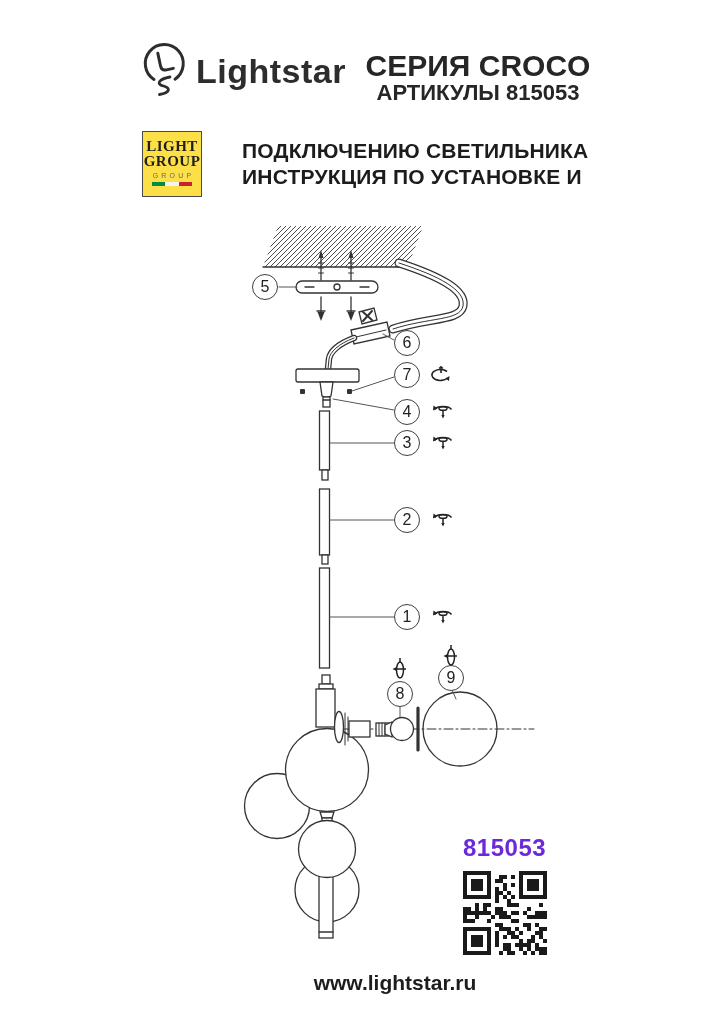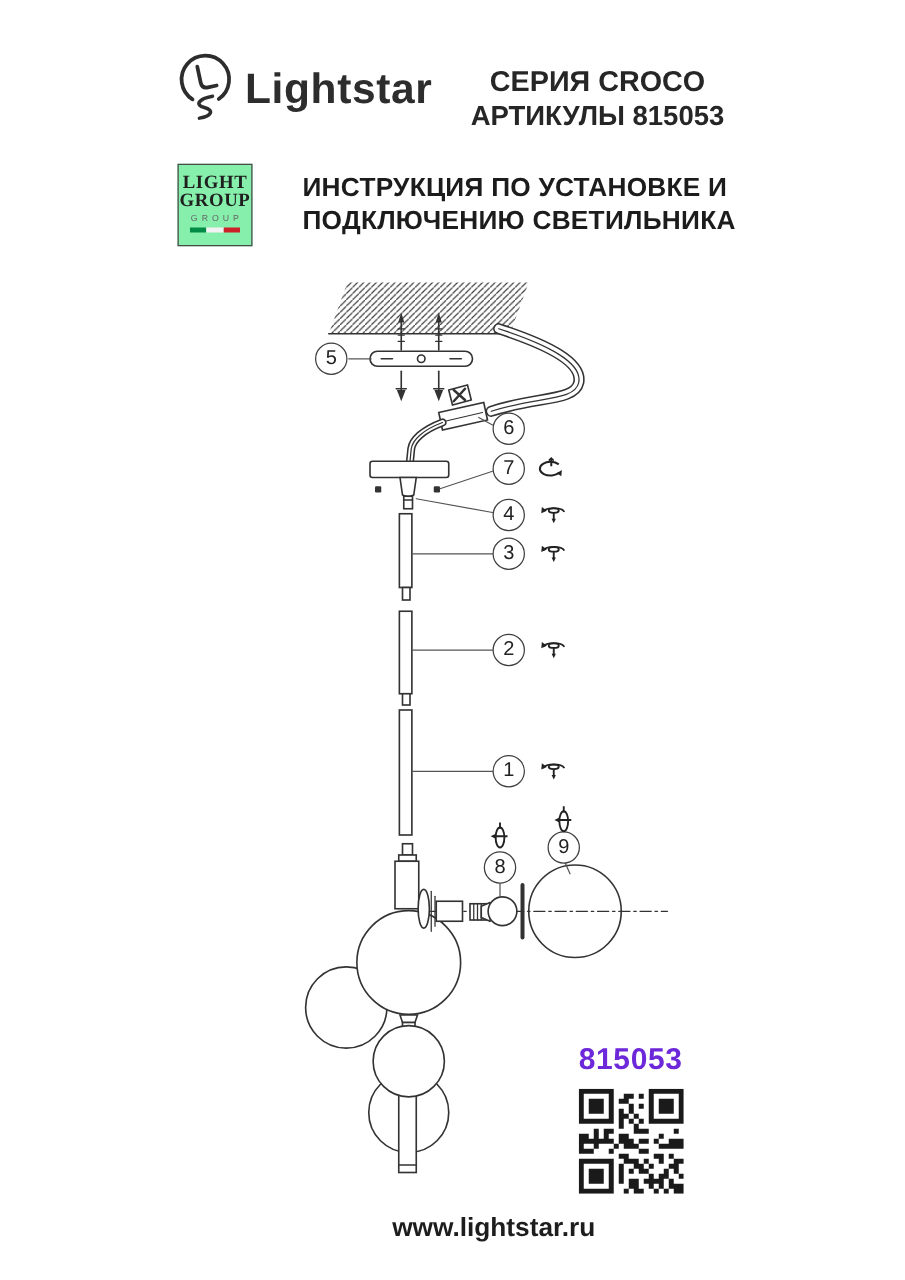--- a/index.html
+++ b/index.html
@@ -6,25 +6,25 @@
   .page{
     position:relative;width:720px;height:1024px;margin:0 auto;
     background:#ffffff;color:#2b2b2b;overflow:hidden;
     font-family:"Liberation Sans",sans-serif;
   }
   
   .brand{position:absolute;left:140px;top:42px;display:flex;align-items:center;gap:8px;}
   .brand-name{font-size:34px;font-weight:600;letter-spacing:.5px;color:#2d2d2d;}
   .series{position:absolute;left:362px;top:52px;width:228px;text-align:center;
           font-weight:800;color:#262626;line-height:27px;}
-  .series .l1{font-size:23px;}
+  .series .l1{font-size:30px;}
   .series .l2{font-size:22px;}
   
   .group-box{position:absolute;left:140px;top:131px;width:60px;height:66px;
-             border:1.5px solid #4a4a4a;box-sizing:border-box;text-align:center;background:#86efac;}
+             border:1.5px solid #4a4a4a;box-sizing:border-box;text-align:center;background:#fde047;}
   .group-box .serif{font-family:"Liberation Serif",serif;font-weight:700;font-size:15px;
                     line-height:15px;color:#1f1f1f;letter-spacing:.5px;}
   .group-box .serif.first{margin-top:7px;}
   .group-box .group{font-size:7px;letter-spacing:3.2px;color:#666;margin-top:3px;text-indent:3px;}
   .flag{width:40px;height:4px;margin:3px auto 0;display:flex;}
   .flag span{flex:1;height:100%;}
   
   .instruction{position:absolute;left:240px;top:138px;font-size:21px;font-weight:700;
                line-height:26px;color:#1c1c1c;letter-spacing:.2px;}
   
@@ -71,22 +71,22 @@
     <div class="serif">GROUP</div>
     <div class="group">GROUP</div>
     <div class="flag">
       <span style="background:#008c45"></span>
         <span style="background:#f2f2f2"></span>
         <span style="background:#cd212a"></span>
     </div>
   </div>
 
   <div class="instruction">
+    <div>ПОДКЛЮЧЕНИЮ СВЕТИЛЬНИКА</div>
     <div>ИНСТРУКЦИЯ ПО УСТАНОВКЕ И</div>
-    <div>ПОДКЛЮЧЕНИЮ СВЕТИЛЬНИКА</div>
   </div>
 
   <svg class="diagram-svg" width="724" height="1024" viewBox="0 0 724 1024">
     <defs>
       <pattern id="hatch" width="5" height="5" patternUnits="userSpaceOnUse">
         <path d="M -1 6 L 6 -1" stroke="#3a3a3a" stroke-width="0.9"></path>
       </pattern>
     </defs>
 
     <g stroke="#333" stroke-width="1.3" fill="none" stroke-linecap="round">

